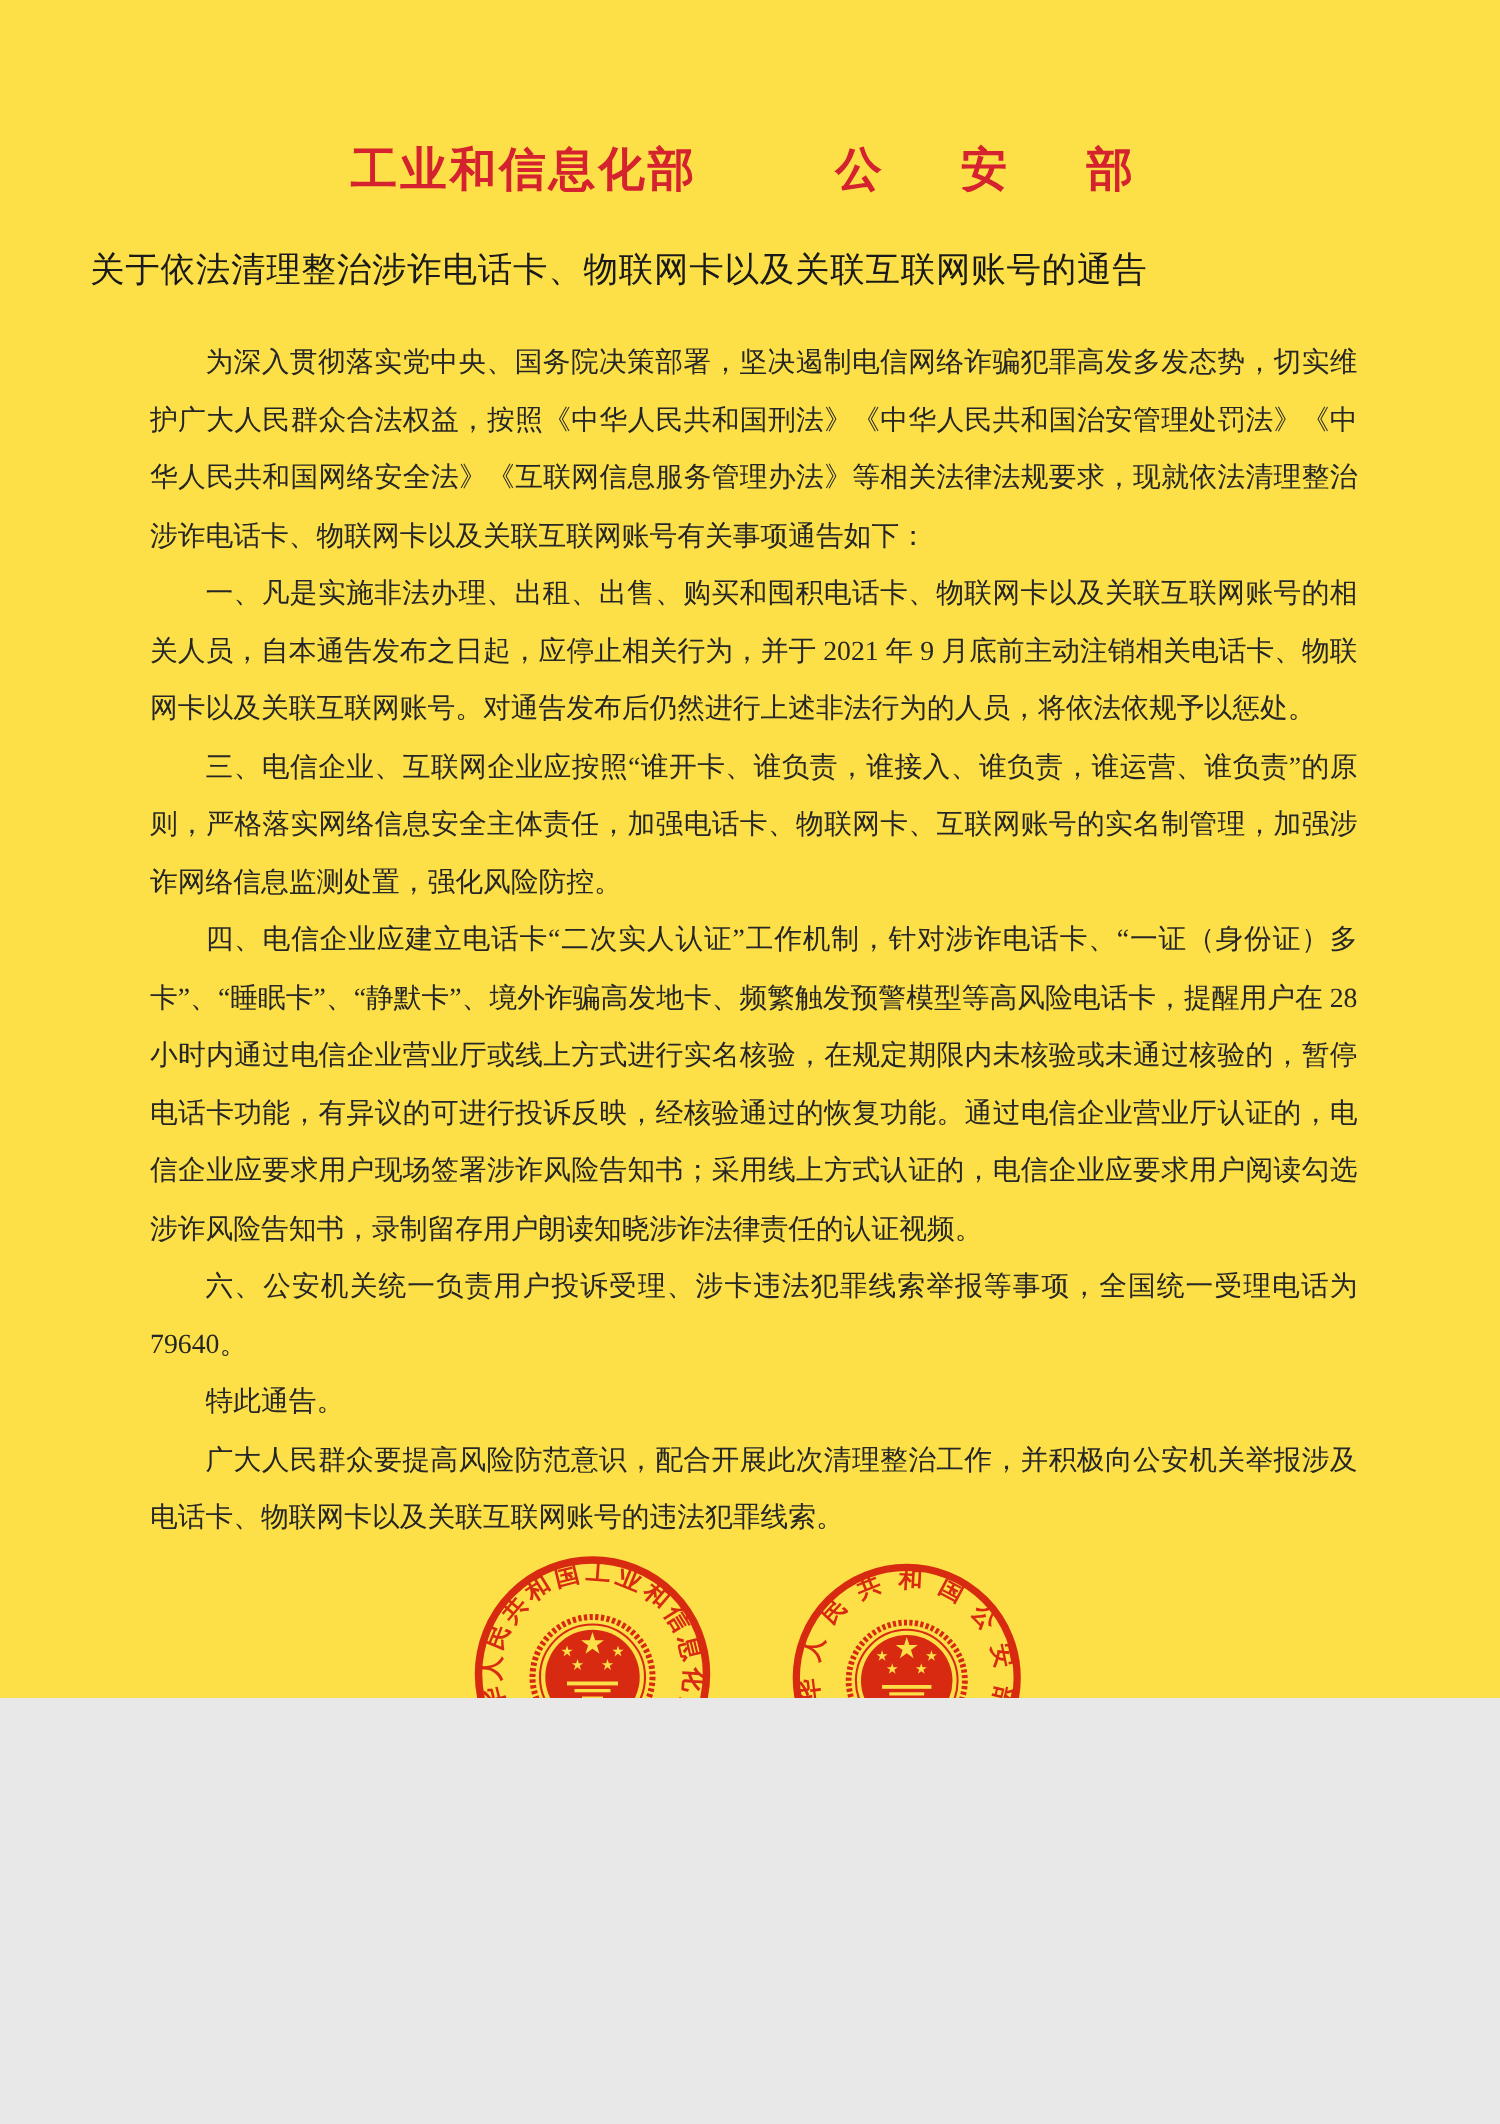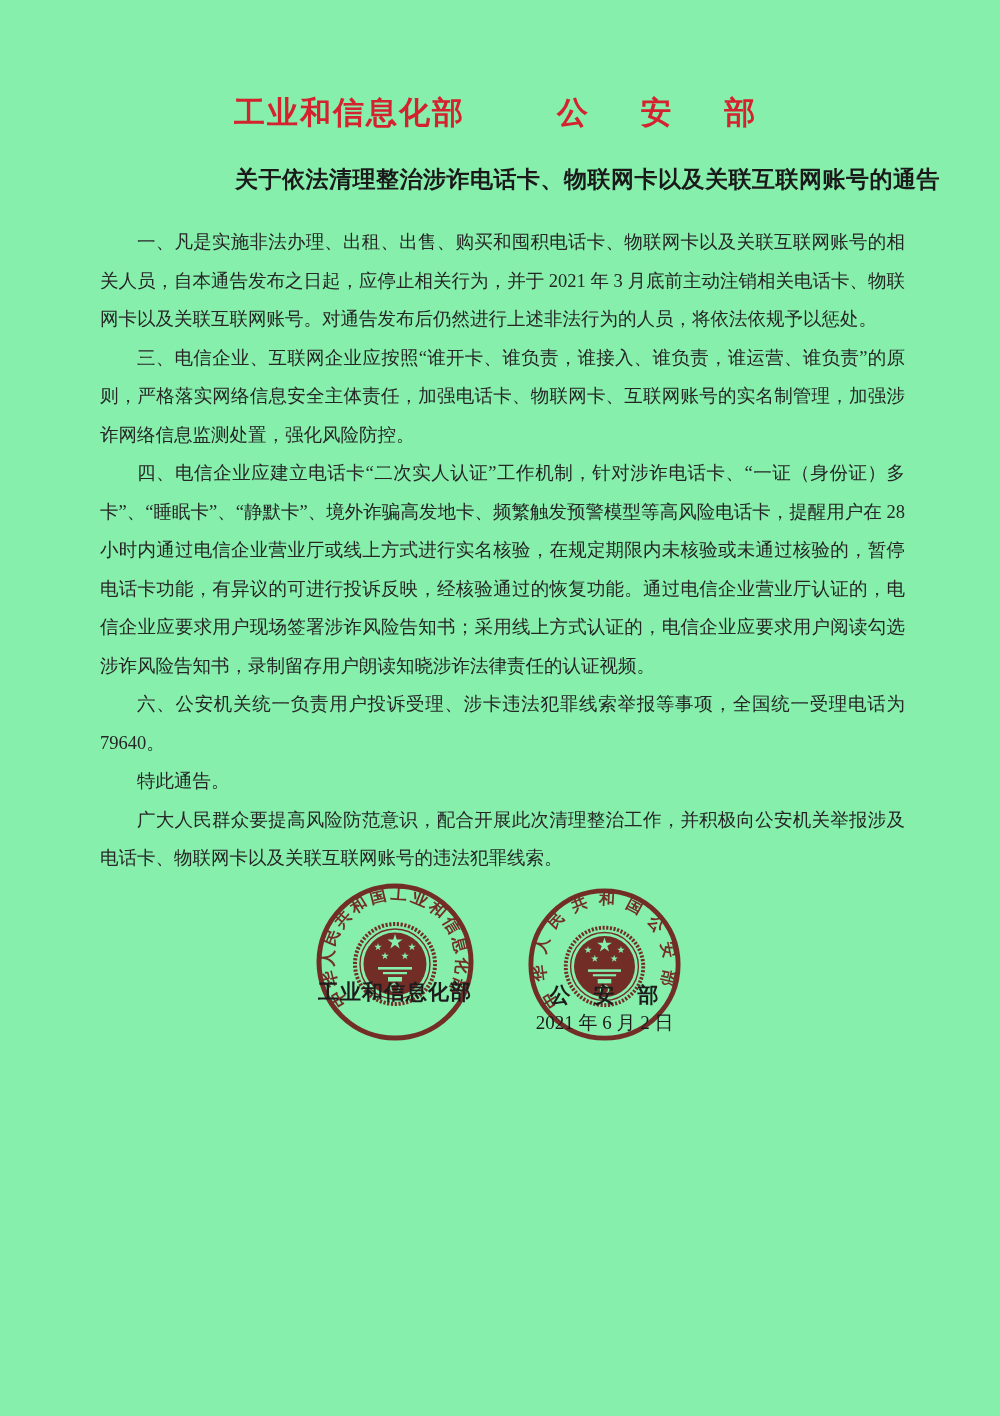--- a/index.html
+++ b/index.html
@@ -1,20 +1,20 @@
 <!DOCTYPE html>
 <html><head>
 <meta charset="utf-8">
 <style>
   html,body{margin:0;padding:0;background:#e8e8e8;}
   .page{
     position:relative;
-    width:1000px;height:1416px;
+    width:1000px;height:1132px;
     margin:0 auto;
-    background:#86efac;
+    background:#fde047;
     font-family:"Liberation Serif","DejaVu Serif",serif;
     color:#222;
     overflow:hidden;
   }
   .header-row{
     display:flex;
     justify-content:center;
     align-items:baseline;
     gap:92px;
     padding-top:92px;
@@ -22,23 +22,23 @@
   .ministry{
     font-size:31px;
     font-weight:bold;
     color:#d4232e;
     letter-spacing:2px;
     font-family:"Liberation Serif","DejaVu Serif",serif;
   }
   .ministry.spread{letter-spacing:0.35em;}
   .title{
     margin:30px 60px 0 60px;
-    text-align:right;
+    text-align:left;
     font-size:23px;
-    font-weight:bold;
+    font-weight:normal;
     color:#1a1a1a;
     letter-spacing:0.5px;
   }
   .body-text{
     margin-top:28px;
     padding:0 95px 0 100px;
     font-size:18.5px;
     line-height:38.5px;
     text-align:justify;
     color:#262626;
@@ -93,21 +93,22 @@
 <div class="page">
 
   <div class="header-row">
     <span class="ministry">工业和信息化部</span>
     <span class="ministry spread">公　安　部</span>
   </div>
 
   <h1 class="title">关于依法清理整治涉诈电话卡、物联网卡以及关联互联网账号的通告</h1>
 
   <div class="body-text">
-    <p>一、凡是实施非法办理、出租、出售、购买和囤积电话卡、物联网卡以及关联互联网账号的相关人员，自本通告发布之日起，应停止相关行为，并于 2021 年 3 月底前主动注销相关电话卡、物联网卡以及关联互联网账号。对通告发布后仍然进行上述非法行为的人员，将依法依规予以惩处。</p>
+    <p>为深入贯彻落实党中央、国务院决策部署，坚决遏制电信网络诈骗犯罪高发多发态势，切实维护广大人民群众合法权益，按照《中华人民共和国刑法》《中华人民共和国治安管理处罚法》《中华人民共和国网络安全法》《互联网信息服务管理办法》等相关法律法规要求，现就依法清理整治涉诈电话卡、物联网卡以及关联互联网账号有关事项通告如下：</p>
+    <p>一、凡是实施非法办理、出租、出售、购买和囤积电话卡、物联网卡以及关联互联网账号的相关人员，自本通告发布之日起，应停止相关行为，并于 2021 年 9 月底前主动注销相关电话卡、物联网卡以及关联互联网账号。对通告发布后仍然进行上述非法行为的人员，将依法依规予以惩处。</p>
     <p>三、电信企业、互联网企业应按照“谁开卡、谁负责，谁接入、谁负责，谁运营、谁负责”的原则，严格落实网络信息安全主体责任，加强电话卡、物联网卡、互联网账号的实名制管理，加强涉诈网络信息监测处置，强化风险防控。</p>
     <p>四、电信企业应建立电话卡“二次实人认证”工作机制，针对涉诈电话卡、“一证（身份证）多卡”、“睡眠卡”、“静默卡”、境外诈骗高发地卡、频繁触发预警模型等高风险电话卡，提醒用户在 28 小时内通过电信企业营业厅或线上方式进行实名核验，在规定期限内未核验或未通过核验的，暂停电话卡功能，有异议的可进行投诉反映，经核验通过的恢复功能。通过电信企业营业厅认证的，电信企业应要求用户现场签署涉诈风险告知书；采用线上方式认证的，电信企业应要求用户阅读勾选涉诈风险告知书，录制留存用户朗读知晓涉诈法律责任的认证视频。</p>
     <p>六、公安机关统一负责用户投诉受理、涉卡违法犯罪线索举报等事项，全国统一受理电话为 79640。</p>
     <p>特此通告。</p>
     <p>广大人民群众要提高风险防范意识，配合开展此次清理整治工作，并积极向公安机关举报涉及电话卡、物联网卡以及关联互联网账号的违法犯罪线索。</p>
   </div>
 
   <div class="seals-row">
 
     <svg class="seal-svg left" width="160" height="160" viewBox="0 0 160 160">

